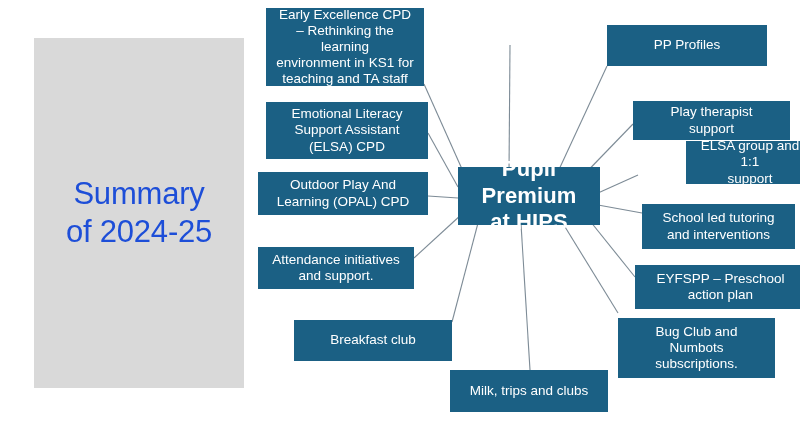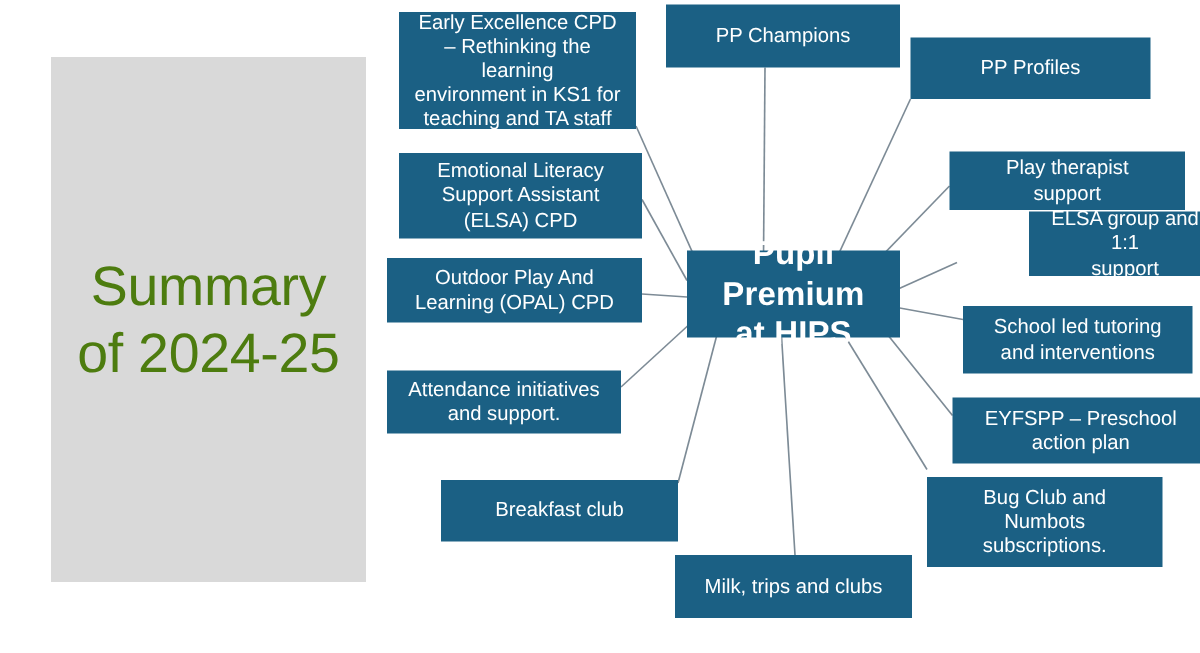--- a/index.html
+++ b/index.html
@@ -27,23 +27,23 @@
     top: 38px;
     width: 210px;
     height: 350px;
     background: #d9d9d9;
     display: flex;
     align-items: center;
     justify-content: center;
     box-sizing: border-box;
   }
   #summary-title {
-    color: #4d7c0f;
+    color: #1d4ed8;
     font-family: "Liberation Sans", sans-serif;
-    font-size: 37px;
+    font-size: 31px;
     line-height: 1.22;
     text-align: center;
     white-space: pre-line;
     letter-spacing: -0.2px;
   }
   
   #connectors {
     position: absolute;
     left: 0;
     top: 0;
@@ -111,23 +111,20 @@
 at HIPS</span>
   </div>
 
   <div class="node" style="left:266px; top:8px; width:158px; height:78px;">
     <span>Early Excellence CPD
 – Rethinking the learning
 environment in KS1 for
 teaching and TA staff</span>
   </div>
 
-  <div class="node" style="left:444px; top:3px; width:156px; height:42px;">
-    <span>PP Champions</span>
-  </div>
 
   <div class="node" style="left:607px; top:25px; width:160px; height:41px;text-align:right;">
     <span>PP Profiles</span>
   </div>
 
   <div class="node" style="left:633px; top:101px; width:157px; height:39px;">
     <span>Play therapist
 support</span>
   </div>
 

